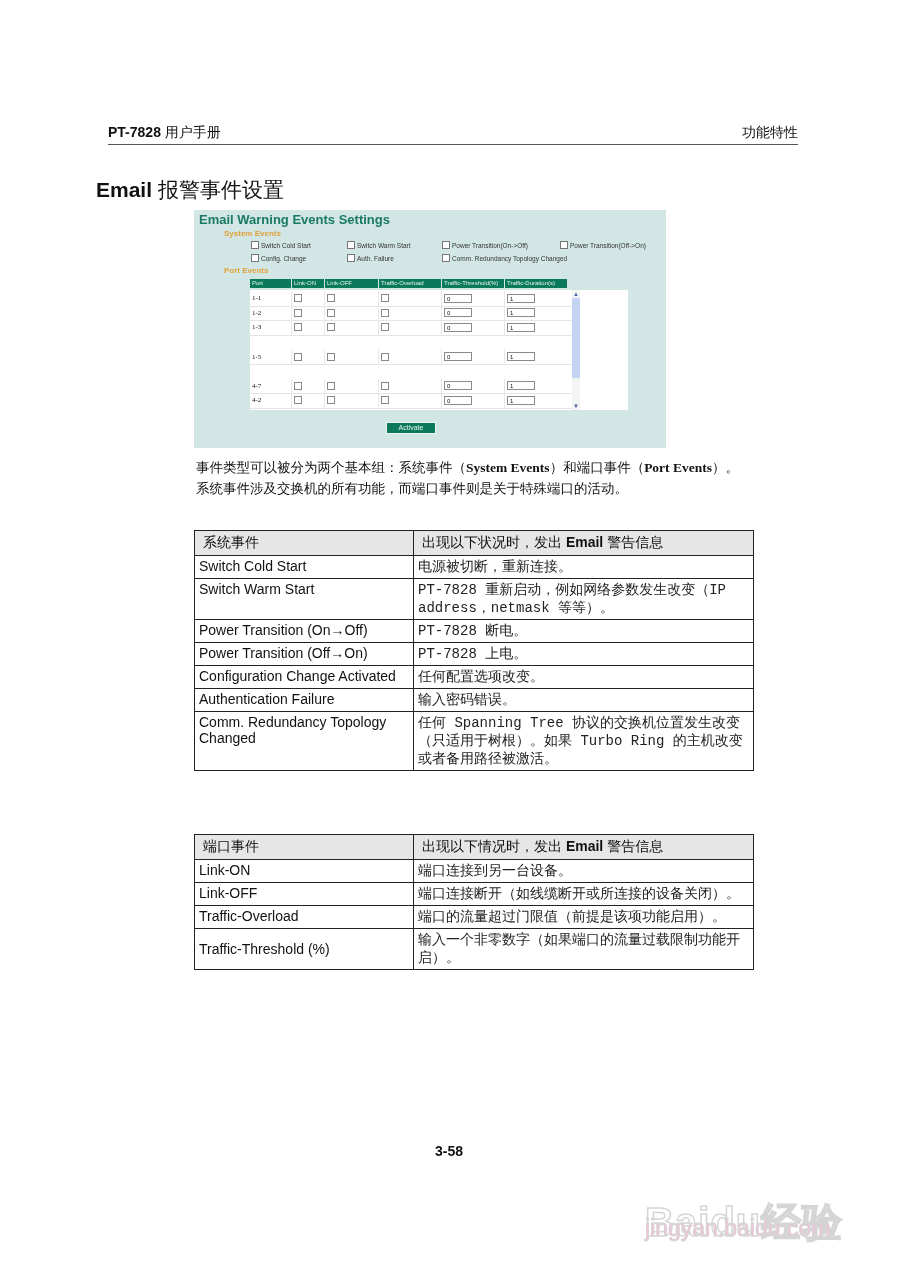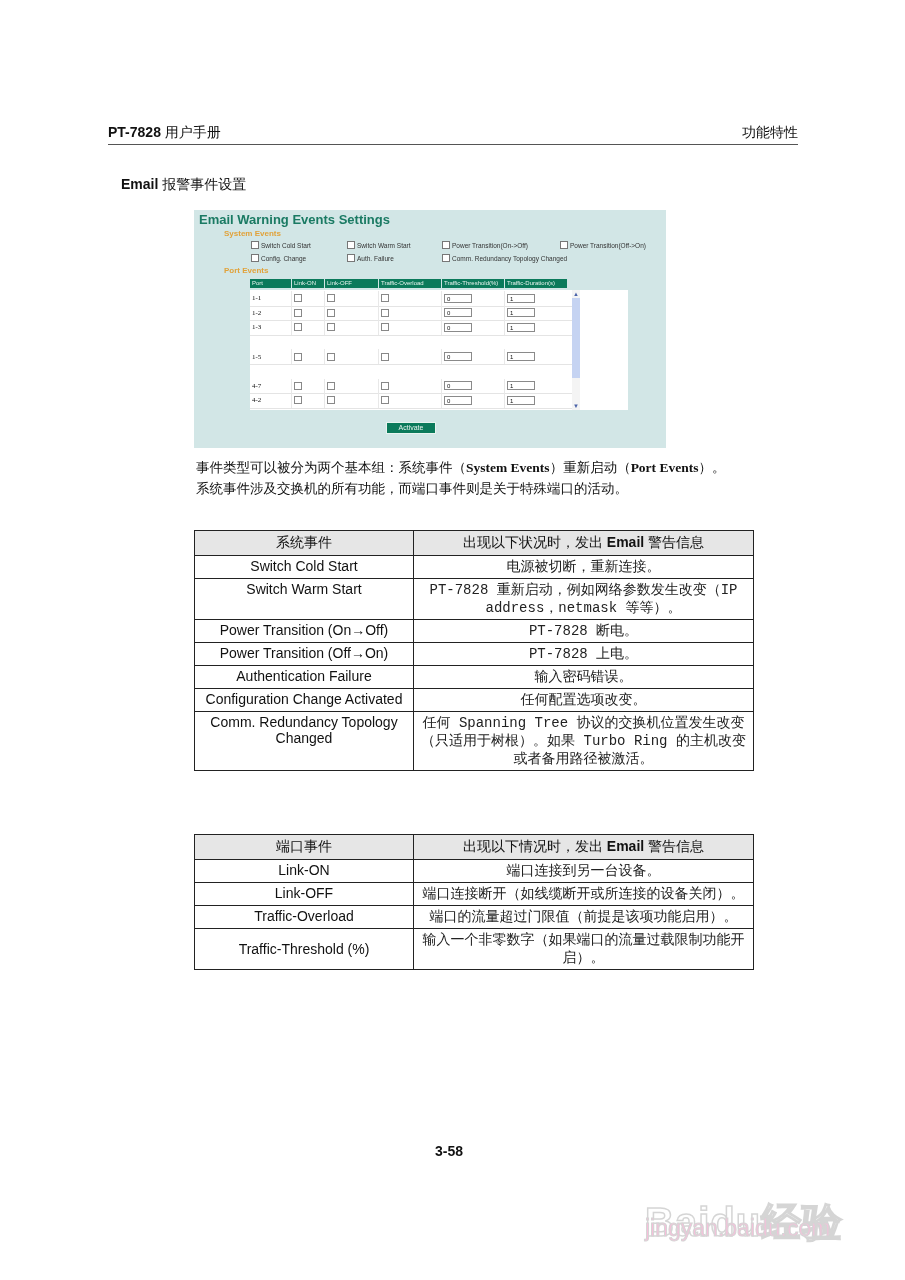--- a/index.html
+++ b/index.html
@@ -6,21 +6,21 @@
   body {
     width: 905px; height: 1280px; background: #ffffff; position: relative;
     font-family: "Liberation Sans", "DejaVu Sans", sans-serif; color: #111;
     overflow: hidden;
   }
   .page-header { position: absolute; left: 108px; top: 122px; width: 690px; height: 22px;
     border-bottom: 1.5px solid #555; }
   .hdr-left { position: absolute; left: 0; top: 2px; font-size: 14px; }
   .hdr-left b { font-weight: bold; }
   .hdr-right { position: absolute; right: 0; top: 2px; font-size: 14px; }
-  .section-title { position: absolute; left: 121px; top: 176px; font-size: 14px; font-weight: bold; }
+  .section-title { position: absolute; left: 96px; top: 176px; font-size: 21px; font-weight: bold; }
   .section-title .cn { font-weight: normal; }
 
   
   .shot { position: absolute; left: 194px; top: 210px; width: 472px; height: 238px;
     background: #d2e6e6; font-family: "Liberation Sans", sans-serif; }
   .shot-title { position: absolute; left: 5px; top: 2px; font-size: 13px; font-weight: bold; color: #1a7a63; }
   .shot-sub { position: absolute; font-size: 8px; font-weight: bold; color: #e1a23a; }
   .cb-item { position: absolute; font-size: 6.5px; color: #333; display: flex; align-items: center; white-space: nowrap; }
   .cb { display: inline-block; width: 6px; height: 6px; border: 1px solid #777; background: #fff; margin-right: 2px; }
 
@@ -43,21 +43,21 @@
   .activate-btn { position: absolute; left: 192px; top: 212px; width: 48px; height: 10px;
     background: #0b7a5b; color: #e8f4ef; font-size: 7px; text-align: center; line-height: 10px;
     border: 1px solid #e8f4ef; }
 
   .intro { position: absolute; left: 196px; top: 457px; width: 615px; font-family: "Liberation Serif", "DejaVu Serif", serif;
     font-size: 13.5px; line-height: 21px; }
   .intro b { font-weight: bold; }
 
   table.doc { position: absolute; left: 194px; border-collapse: collapse; width: 560px;
     font-size: 14px; }
-  table.doc td, table.doc th { border: 1.5px solid #222; vertical-align: top; padding: 2px 4px; text-align: center; }
+  table.doc td, table.doc th { border: 1.5px solid #222; vertical-align: top; padding: 2px 4px; text-align: left; }
   table.doc th { background: #e6e6e6; font-weight: normal; padding: 3px 8px; }
   table.doc th .en { font-weight: bold; }
   table.doc td.c1 { width: 210px; }
   table.doc td.c2 { font-family: Liberation Mono, monospace; color: #222; }
   td.mid { vertical-align: middle !important; }
   #t-sys { top: 530px; }
   #t-port { top: 834px; }
 
   .page-num { position: absolute; left: 435px; top: 1143px; font-size: 14px; font-weight: bold; }
   .watermark { position: absolute; left: 640px; top: 1145px; width: 215px; height: 100px; opacity: 0.35; }
@@ -240,21 +240,21 @@
         <div class="scroll-arrow" style="bottom:0">▼</div>
       </div>
     </div>
   </div>
 
   <div class="activate-btn">Activate</div>
 </div>
 
 <div class="intro">
   <div>
-    <span>事件类型可以被分为两个基本组：系统事件（</span><b>System Events</b><span>）重新启动（</span><b>Port Events</b><span>）。</span>
+    <span>事件类型可以被分为两个基本组：系统事件（</span><b>System Events</b><span>）和端口事件（</span><b>Port Events</b><span>）。</span>
   </div>
   <div>系统事件涉及交换机的所有功能，而端口事件则是关于特殊端口的活动。</div>
 </div>
 
 <table class="doc" id="t-sys">
   <tbody>
       <tr>
     <th style="width:202px">系统事件</th>
     <th><span>出现以下状况时，发出 </span><span class="en">Email</span><span> 警告信息</span></th>
   </tr>
@@ -268,26 +268,26 @@
       </tr>
   <tr>
         <td class="c1">Power Transition (On→Off)</td>
         <td class="c2">PT-7828 断电。</td>
       </tr>
   <tr>
         <td class="c1">Power Transition (Off→On)</td>
         <td class="c2">PT-7828 上电。</td>
       </tr>
   <tr>
+        <td class="c1">Configuration Change Activated</td>
+        <td class="c2">任何配置选项改变。</td>
+      </tr>
+  <tr>
         <td class="c1">Authentication Failure</td>
         <td class="c2">输入密码错误。</td>
-      </tr>
-  <tr>
-        <td class="c1">Configuration Change Activated</td>
-        <td class="c2">任何配置选项改变。</td>
       </tr>
   <tr>
         <td class="c1">Comm. Redundancy Topology Changed</td>
         <td class="c2">任何 Spanning Tree 协议的交换机位置发生改变（只适用于树根）。如果 Turbo Ring 的主机改变或者备用路径被激活。</td>
       </tr>
 </tbody>
   </table>
 
 <table class="doc" id="t-port">
   <tbody>

